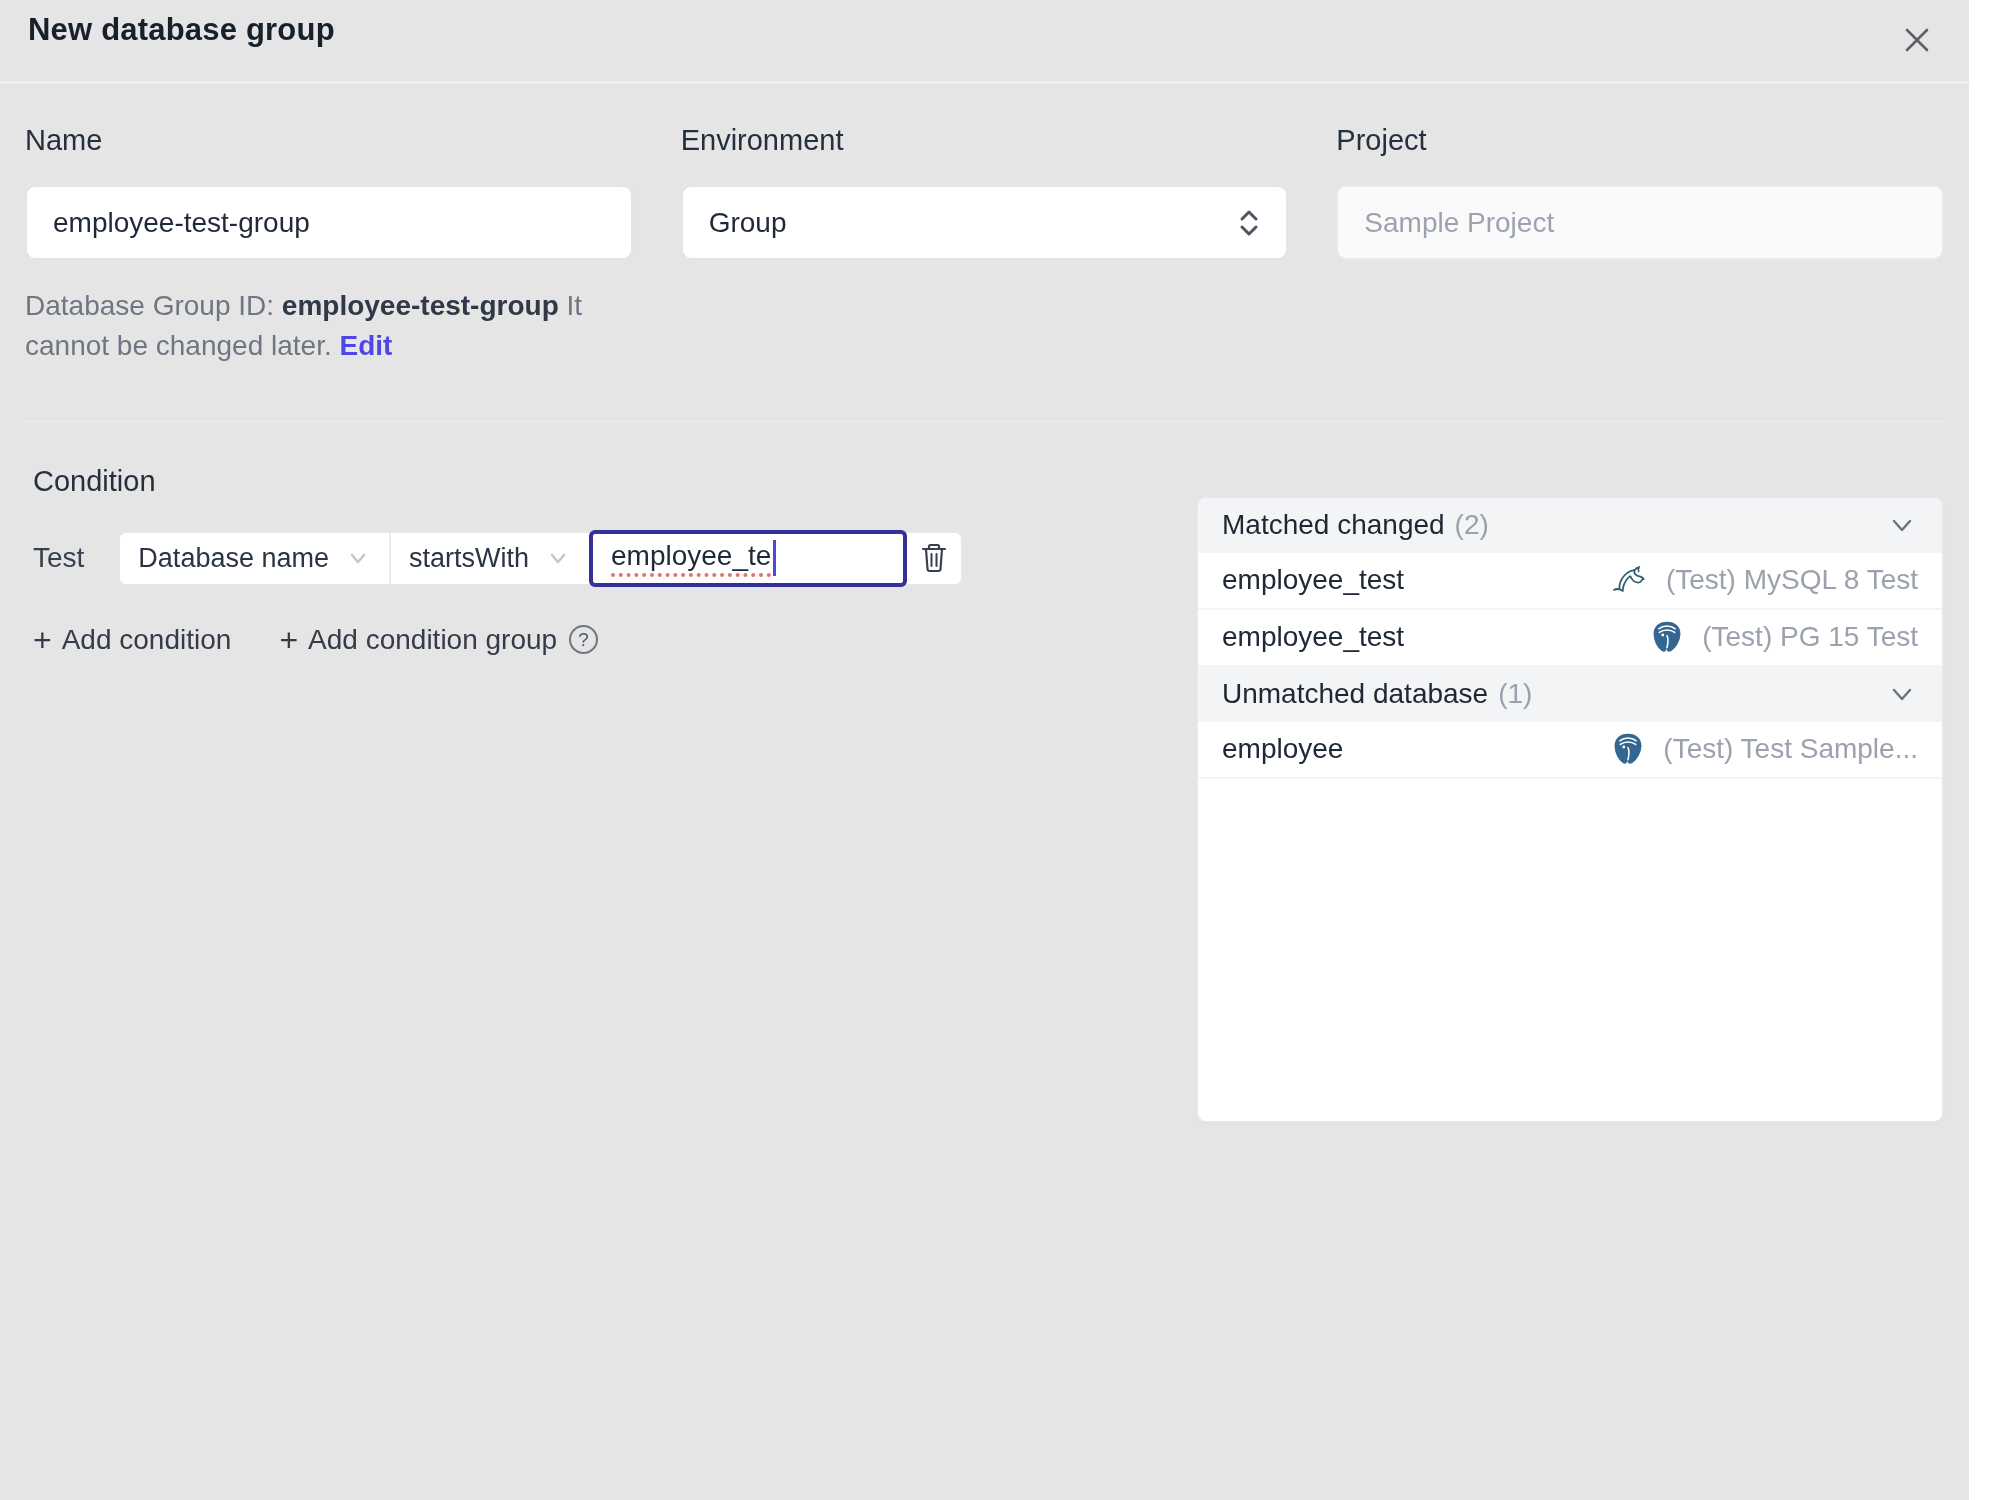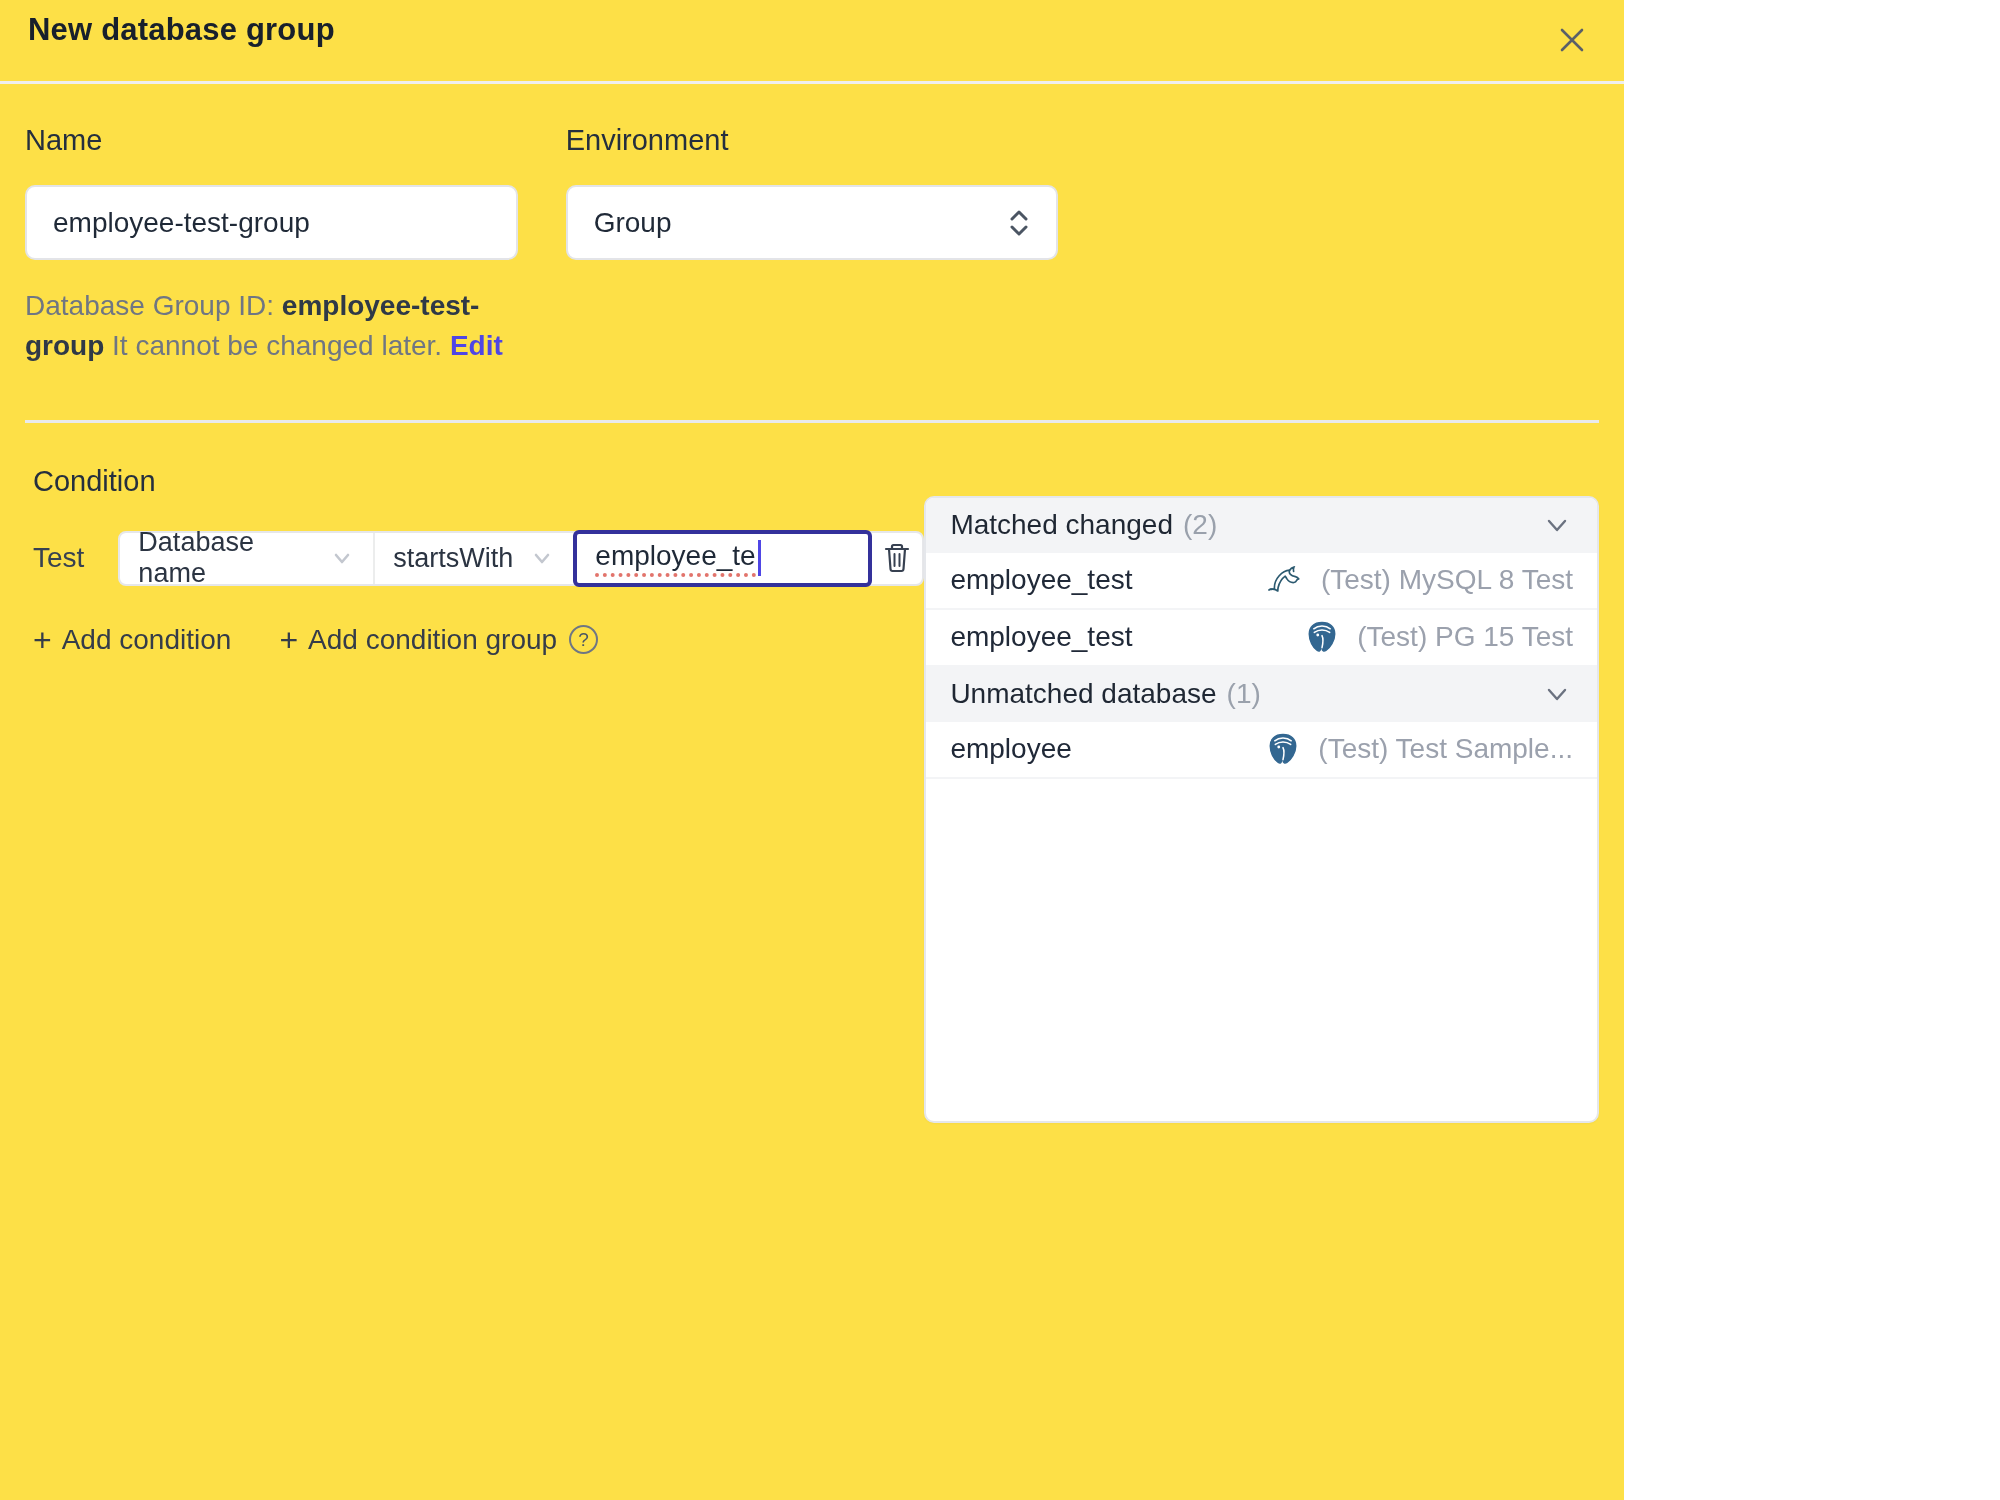--- a/index.html
+++ b/index.html
@@ -1,18 +1,18 @@
 <!DOCTYPE html>
 <html><head>
 <meta charset="utf-8">
 <style>
   * { margin:0; padding:0; box-sizing:border-box; }
   html,body { background:#fff; }
   .screen {
-    width:1624px; height:1500px; position:relative; background:#fde047;
+    width:1969px; height:1500px; position:relative; background:#e5e5e5;
     font-family:"Liberation Sans", sans-serif; color:#1f2937; overflow:hidden;
   }
 
   
   .header {
     display:flex; justify-content:space-between; align-items:flex-start;
     height:84px; padding:12px 26px 0 28px; border-bottom:3px solid #efefef;
   }
   .dialog-title { font-size:31px; font-weight:700; color:#18202c; letter-spacing:.2px; }
   .close-btn { background:none; border:none; cursor:pointer; padding:6px; margin-top:2px; }
@@ -141,20 +141,26 @@
         <span>Group</span>
         <span>
           <svg width="30" height="36" viewBox="0 0 30 36">
             <path d="M8 14 L15 7 L22 14" stroke="#4b5563" stroke-width="3" fill="none" stroke-linecap="round" stroke-linejoin="round"></path>
             <path d="M8 22 L15 29 L22 22" stroke="#4b5563" stroke-width="3" fill="none" stroke-linecap="round" stroke-linejoin="round"></path>
           </svg>
         </span>
       </div>
     </div>
 
+    <div>
+      <label class="field-label">Project</label>
+      <div class="control select-control disabled">
+        <span>Sample Project</span>
+      </div>
+    </div>
   </div>
 
   <hr class="section-divider">
 
   <div class="main">
 
     <div class="left-col">
       <div class="section-heading">Condition</div>
 
       <div class="where-row">

